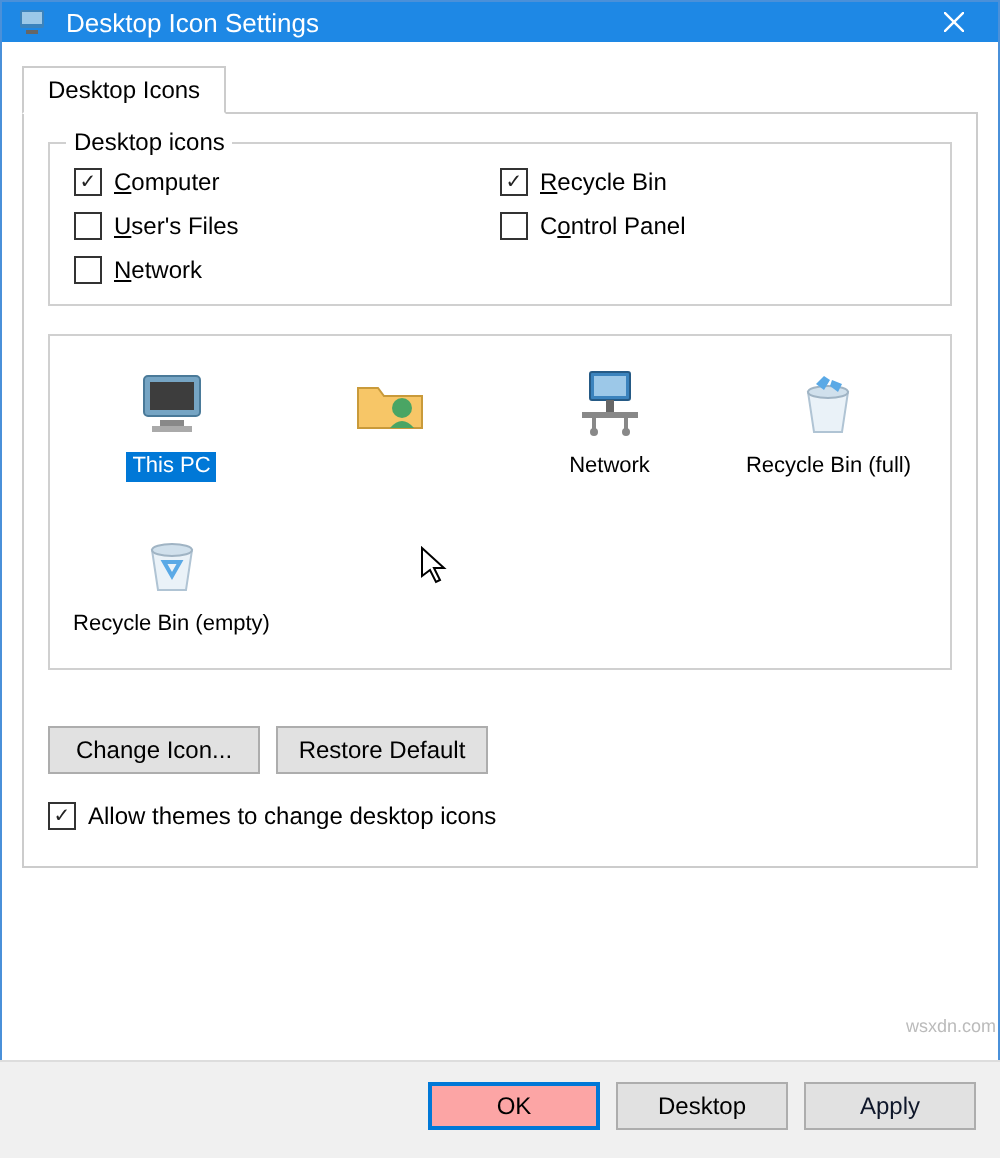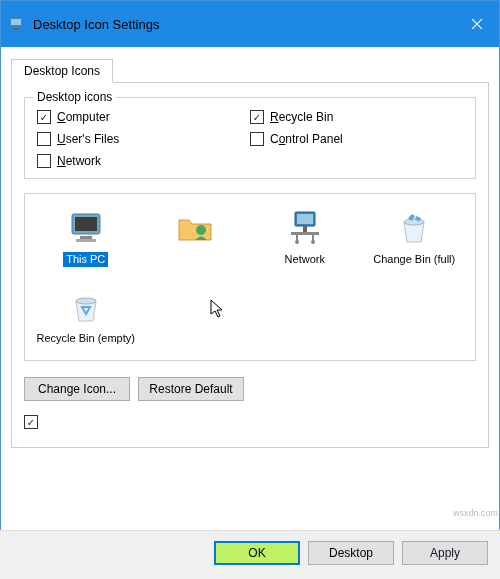--- a/index.html
+++ b/index.html
@@ -8,22 +8,22 @@
     font-family: "Segoe UI", Tahoma, sans-serif;
     font-size: 12px;
     background: #fff;
     width: 500px;
     height: 579px;
     overflow: hidden;
     border: 1px solid #4a90d9;
   }
   .titlebar {
     background: #1e88e5;
-    color: #000000;
-    height: 46px;
+    color: #ffffff;
+    height: 20px;
     display: flex;
     align-items: center;
     padding: 0 0 0 8px;
   }
   .titlebar .app-icon {
     width: 16px; height: 16px;
     margin-right: 8px;
   }
   .titlebar .title { flex: 1; font-size: 13px; }
   .titlebar .close {
@@ -87,21 +87,21 @@
   .chkbox.checked::after { content: "✓"; }
   .underline { text-decoration: underline; text-decoration-thickness: 1px; }
 
   
   .previewbox {
     border: 1px solid #d0d0d0;
     padding: 10px 6px;
     display: grid;
     grid-template-columns: repeat(4, 1fr);
     row-gap: 12px;
-    margin-bottom: 16px;
+    margin-bottom: 28px;
     position: relative;
   }
   .iconcell {
     display: flex; flex-direction: column; align-items: center;
     gap: 4px;
     cursor: pointer;
     padding: 4px 2px;
   }
   .iconimg {
     width: 40px; height: 40px;
@@ -146,21 +146,21 @@
   
   .footer {
     border-top: 1px solid #ddd;
     background: #f0f0f0;
     padding: 10px 12px 14px 12px;
     display: flex; justify-content: flex-end; gap: 8px;
     position: absolute;
     bottom: 0; left: 0; right: 0;
   }
   .footer .btn { min-width: 86px; }
-  .footer .btn.default { border: 1px solid #0078d7; box-shadow: 0 0 0 1px #0078d7 inset; background: #bef264; }
+  .footer .btn.default { border: 1px solid #0078d7; box-shadow: 0 0 0 1px #0078d7 inset; background: #fca5a5; }
 
   .watermark {
     position: absolute;
     right: 2px;
     top: 508px;
     font-size: 9px;
     color: #bbb;
   }
 </style>
 </head>
@@ -256,21 +256,21 @@
       </div>
       <div class="iconcell">
         <span class="iconimg">
           <svg width="40" height="40" viewBox="0 0 40 40">
             <path d="M10 14 h20 l-3 20 h-14 z" fill="#eaf2f8" stroke="#b0c4d4"></path>
             <ellipse cx="20" cy="14" rx="10" ry="3" fill="#d0e0ec" stroke="#a0b4c4"></ellipse>
             <path d="M14 10 l4 -4 l3 2 l-3 5 z" fill="#5aa9e6"></path>
             <path d="M22 8 l5 2 l-2 4 l-4 -3 z" fill="#5aa9e6"></path>
           </svg>
         </span>
-        <span class="iconlabel">Change Bin (full)</span>
+        <span class="iconlabel">Recycle Bin (full)</span>
       </div>
       <div class="iconcell">
         <span class="iconimg">
           <svg width="40" height="40" viewBox="0 0 40 40">
             <path d="M10 14 h20 l-3 20 h-14 z" fill="#eaf2f8" stroke="#b0c4d4"></path>
             <ellipse cx="20" cy="14" rx="10" ry="3" fill="#d0e0ec" stroke="#a0b4c4"></ellipse>
             <path d="M16 20 l8 0 l-4 7 z" fill="none" stroke="#5aa9e6" stroke-width="2"></path>
           </svg>
         </span>
         <span class="iconlabel">Recycle Bin (empty)</span>
@@ -281,20 +281,21 @@
       </svg>
     </div>
 
     <div class="btnrow">
       <div class="btn"><span>Change Icon...</span></div>
       <div class="btn"><span>Restore Default</span></div>
     </div>
 
     <div class="bottom-check">
       <span class="chkbox checked"></span>
+      <span>Allow themes to change desktop icons</span>
     </div>
 
   </div>
 </div>
 
 <div class="watermark">wsxdn.com</div>
 
 <div class="footer">
   <div class="btn default">OK</div>
   <div class="btn">Desktop</div>

